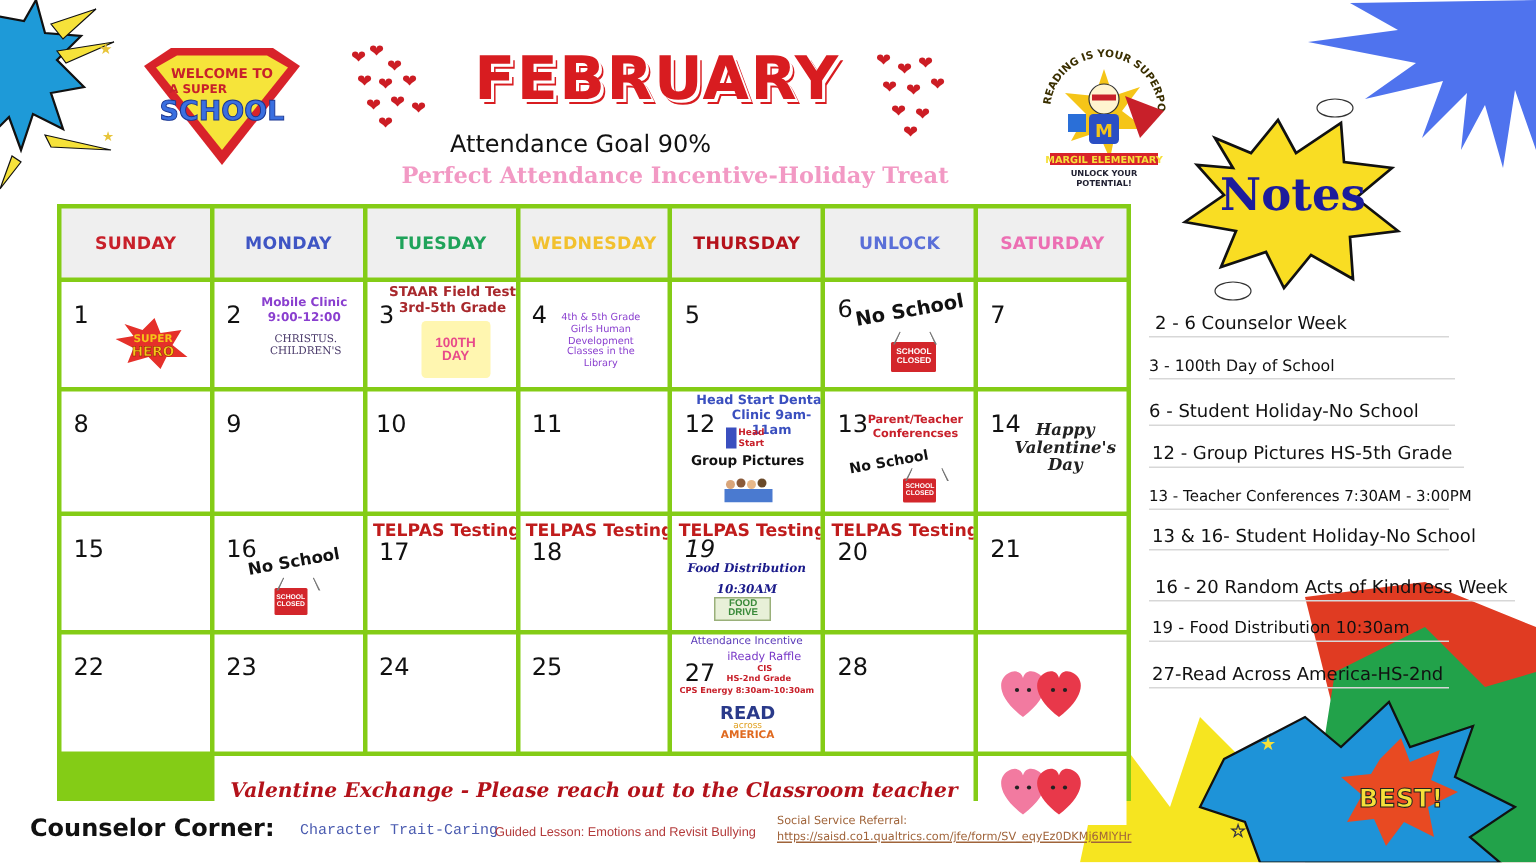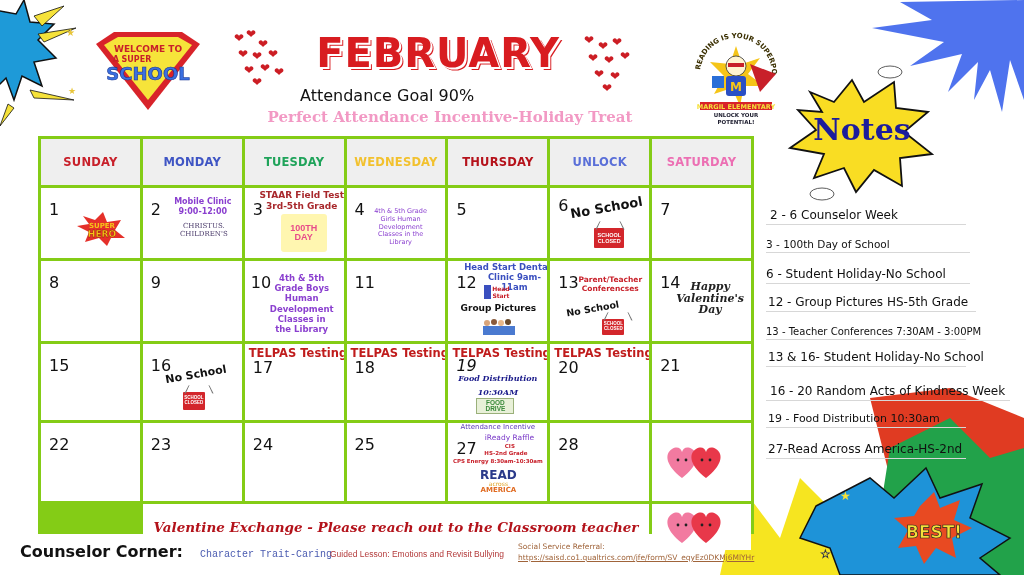--- a/index.html
+++ b/index.html
@@ -269,23 +269,20 @@
   </div>
 
   <div class="cell">
     <span class="num">8</span>
   </div>
   <div class="cell">
     <span class="num">9</span>
   </div>
   <div class="cell">
     <span class="num" style="left:6px;">10</span>
-    <div class="ev purple" style="left:24px;top:12px;width:66px;font-size:8.5px;font-weight:bold;">
-      <span>4th &amp; 5th Grade Boys Human Development Classes in the Library</span>
-    </div>
   </div>
   <div class="cell">
     <span class="num">11</span>
   </div>
   <div class="cell">
     <span class="num" style="top:12px;">12</span>
     <div class="ev blue" style="left:14px;top:1px;width:90px;font-size:8.5px;font-weight:bold;">
       <div>Head Start Dental</div>
       <div style="padding-left:14px;">Clinic 9am-11am</div>
     </div>

